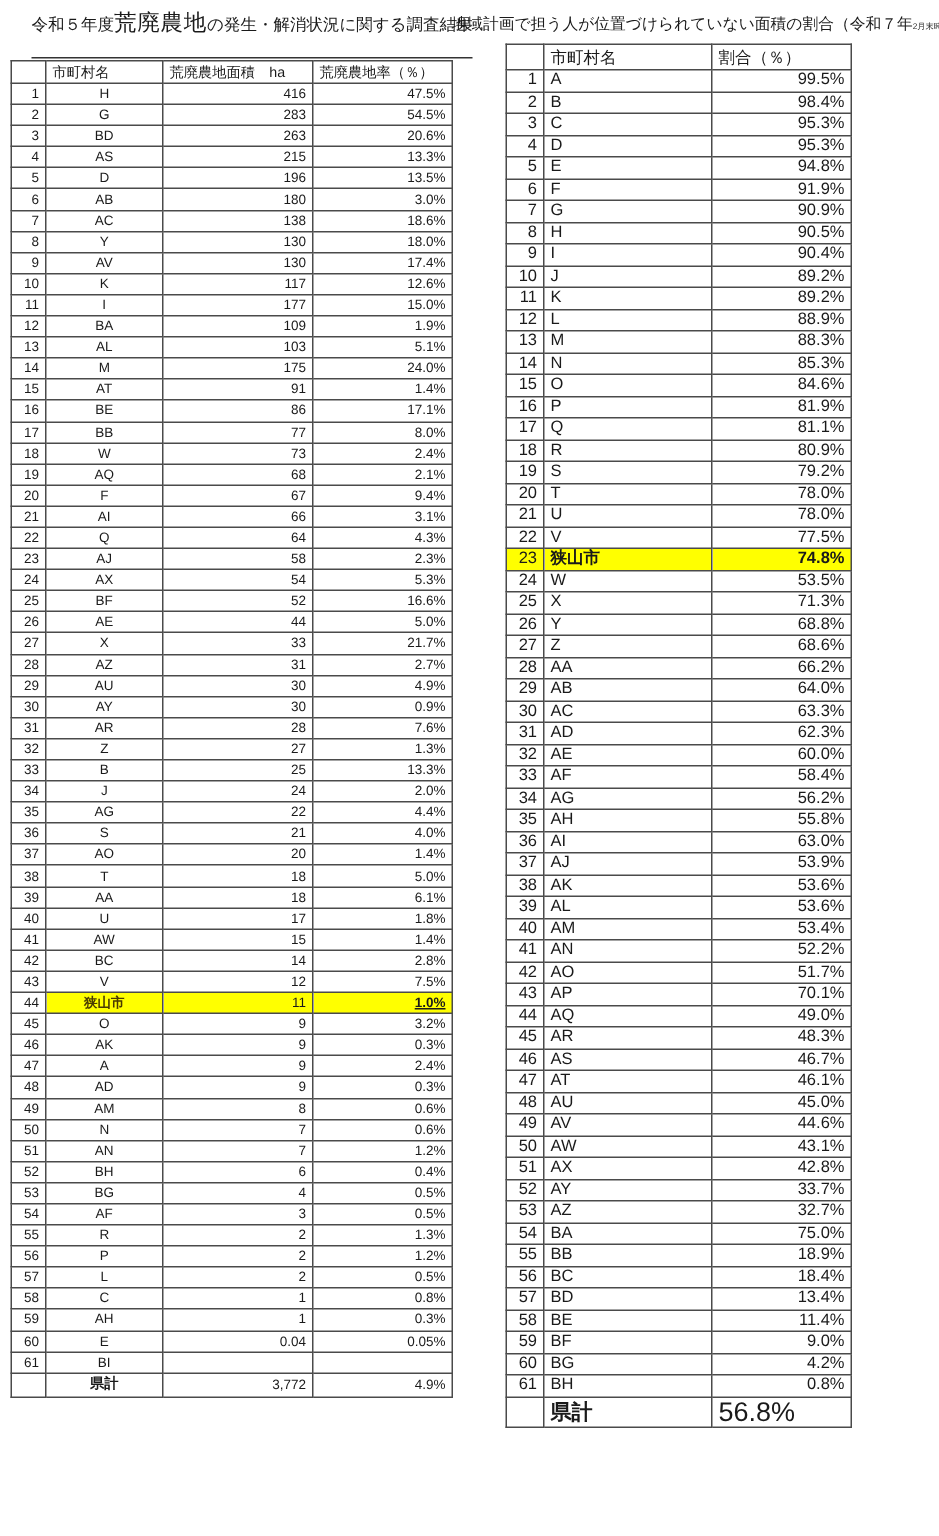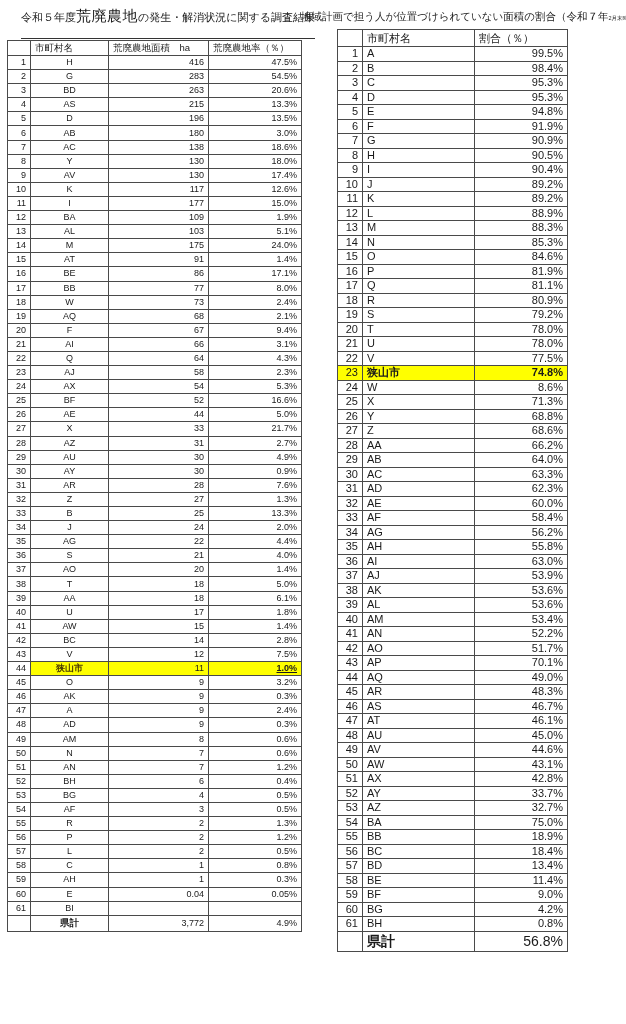--- a/index.html
+++ b/index.html
@@ -34,21 +34,21 @@
 
   
   .rtab{width:230px;margin-left:36px;margin-top:4px;}
   .rtab th{height:17px;font-size:11px;}
   .rtab td{height:14.5px;font-size:11px;line-height:1;}
   .rtab .num{text-align:right;}
   .rtab .cname{text-align:left;}
   .rtab .cval{text-align:right;}
   .rtab tfoot td{height:20px;}
   .rtab tfoot .tlabel{font-weight:bold;font-size:14px;text-align:left;}
-  .rtab tfoot .tval{font-size:14px;text-align:right;}
+  .rtab tfoot .tval{font-size:18px;}
 
   .hl{background:#ffff00;}
   .bold-name{font-weight:bold;color:#4a3b00;}
   .big-l{font-size:13.5px;font-weight:bold;text-decoration:underline;}
   .big-r{font-size:14.5px;font-weight:bold;}
 </style>
 </head>
 <body>
 
 <div class="col-left">
@@ -580,21 +580,21 @@
           <td class="cval">77.5%</td>
         </tr>
         <tr>
           <td class="num hl">23</td>
           <td class="cname hl big-r">狭山市</td>
           <td class="cval hl big-r">74.8%</td>
         </tr>
         <tr>
           <td class="num">24</td>
           <td class="cname">W</td>
-          <td class="cval">8.6%</td>
+          <td class="cval">53.5%</td>
         </tr>
         <tr>
           <td class="num">25</td>
           <td class="cname">X</td>
           <td class="cval">71.3%</td>
         </tr>
         <tr>
           <td class="num">26</td>
           <td class="cname">Y</td>
           <td class="cval">68.8%</td>

